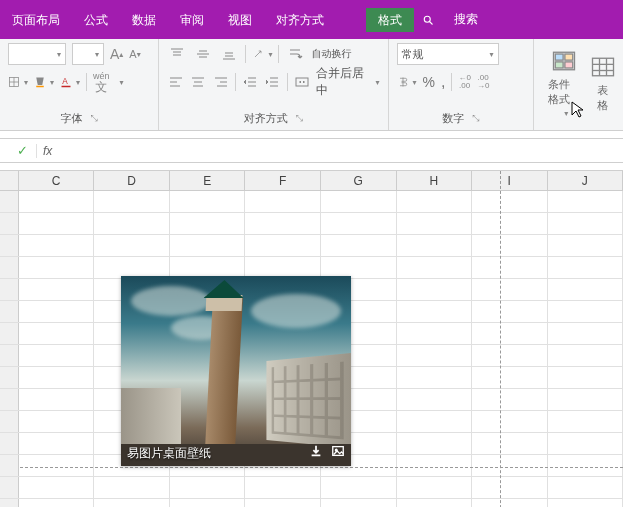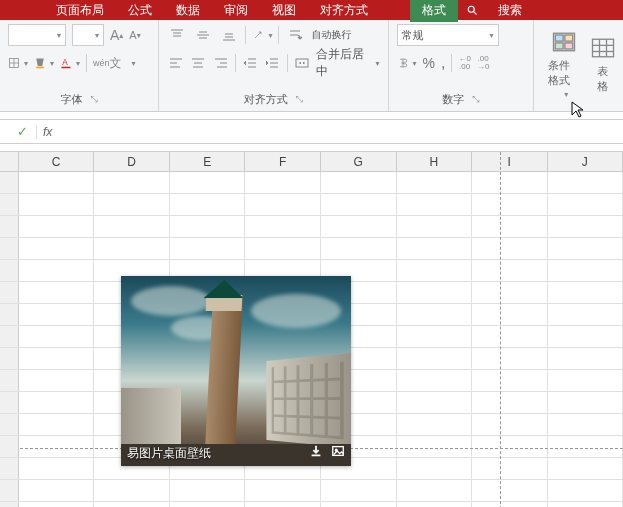--- a/index.html
+++ b/index.html
@@ -1,19 +1,19 @@
 <!DOCTYPE html>
 <html><head>
 <meta charset="utf-8">
 <style>
 * { margin: 0; padding: 0; box-sizing: border-box; font-family: "Microsoft YaHei", Arial, sans-serif; }
 body { width: 623px; height: 507px; overflow: hidden; background: #fff; position: relative; }
 
 
-.menubar { background: #b91c1c; height: 20px; display: flex; align-items: center; color: #fff; font-size: 12px; padding-left: 44px; }
+.menubar { background: #a21caf; height: 39px; display: flex; align-items: center; color: #fff; font-size: 12px; }
 .menubar .tab { padding: 0 12px; height: 24px; line-height: 24px; cursor: pointer; }
 .menubar .tab.active { background: #3d8a52; margin-left: 30px; }
 .menubar .search { display: flex; align-items: center; padding: 0 8px; gap: 20px; }
 .menubar .search-icon { width: 12px; height: 12px; }
 
 
 .ribbon { background: #f4f5f6; height: 92px; border-bottom: 1px solid #cfcfcf; display: flex; }
 .ribbon-group { border-right: 1px solid #d6d6d6; padding: 4px 8px 2px 8px; display: flex; flex-direction: column; justify-content: space-between; }
 .ribbon-rows { display: flex; flex-direction: column; gap: 6px; }
 .ribbon-row { display: flex; align-items: center; gap: 6px; height: 22px; }
@@ -129,21 +129,21 @@
             <span class="dd-arrow">▾</span>
           </div>
         <div class="ctrl icon-btn">
             <svg viewBox="0 0 16 16">
               <text x="3" y="11" font-size="11" fill="#c62828">A</text>
               <rect x="2" y="13" width="12" height="2" fill="#c62828"></rect>
             </svg>
             <span class="dd-arrow">▾</span>
           </div>
         <div class="sep"></div>
-        <div class="ctrl" style="flex-direction:row;line-height:1;color:#888">
+        <div class="ctrl" style="flex-direction:column;line-height:1;color:#888">
           <span style="font-size:9px">wén</span>
           <span style="font-size:12px">文</span>
         </div>
         <span class="dd-arrow">▾</span>
       </div>
     </div>
     <div class="group-label">
         <span>字体</span>
         <span class="expand-arrow">⤡</span>
       </div>

